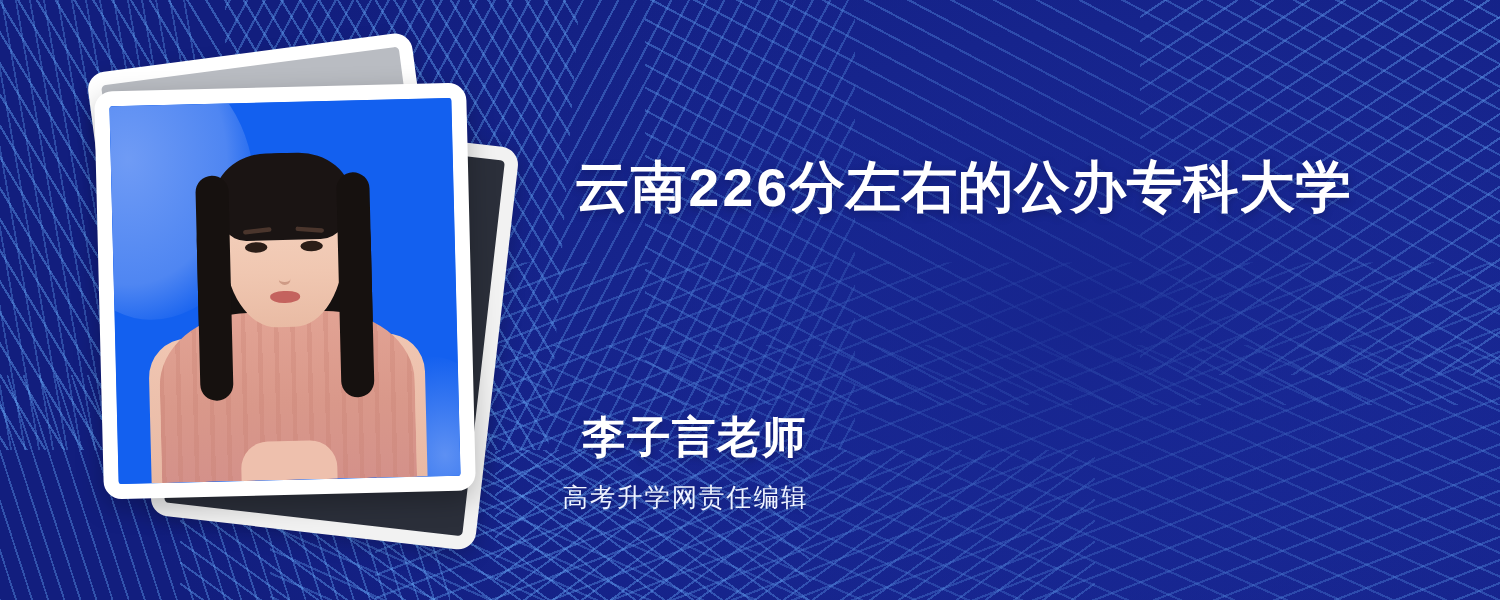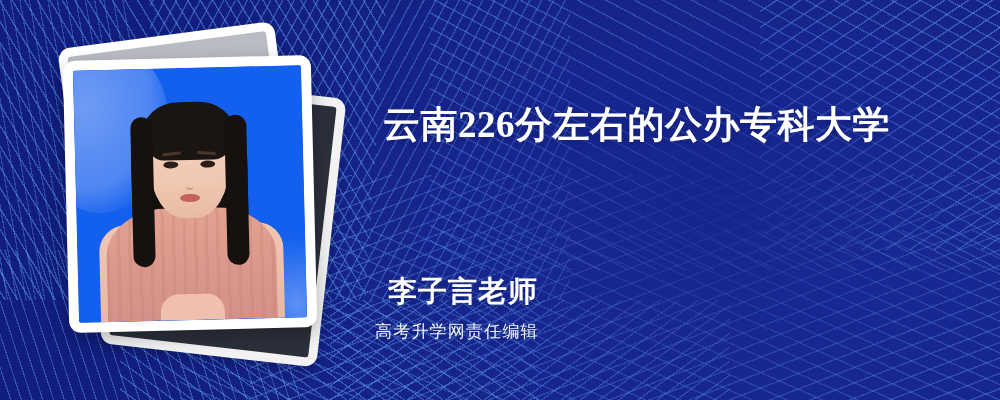--- a/index.html
+++ b/index.html
@@ -6,21 +6,21 @@
     margin: 0;
     padding: 0;
     background: #0d1a6e;
   }
   #banner {
     position: relative;
     width: 1000px;
     height: 400px;
     overflow: hidden;
     background: #0369a1;
-    font-family: Liberation Serif, serif;
+    font-family: Liberation Mono, monospace;
   }
 
   
   .bg-base {
     position: absolute;
     inset: 0;
     background:
       radial-gradient(ellipse 700px 420px at 78% 62%, #1b2c9e 0%, #16248c 55%, #121e7e 100%);
   }
   .lines {

